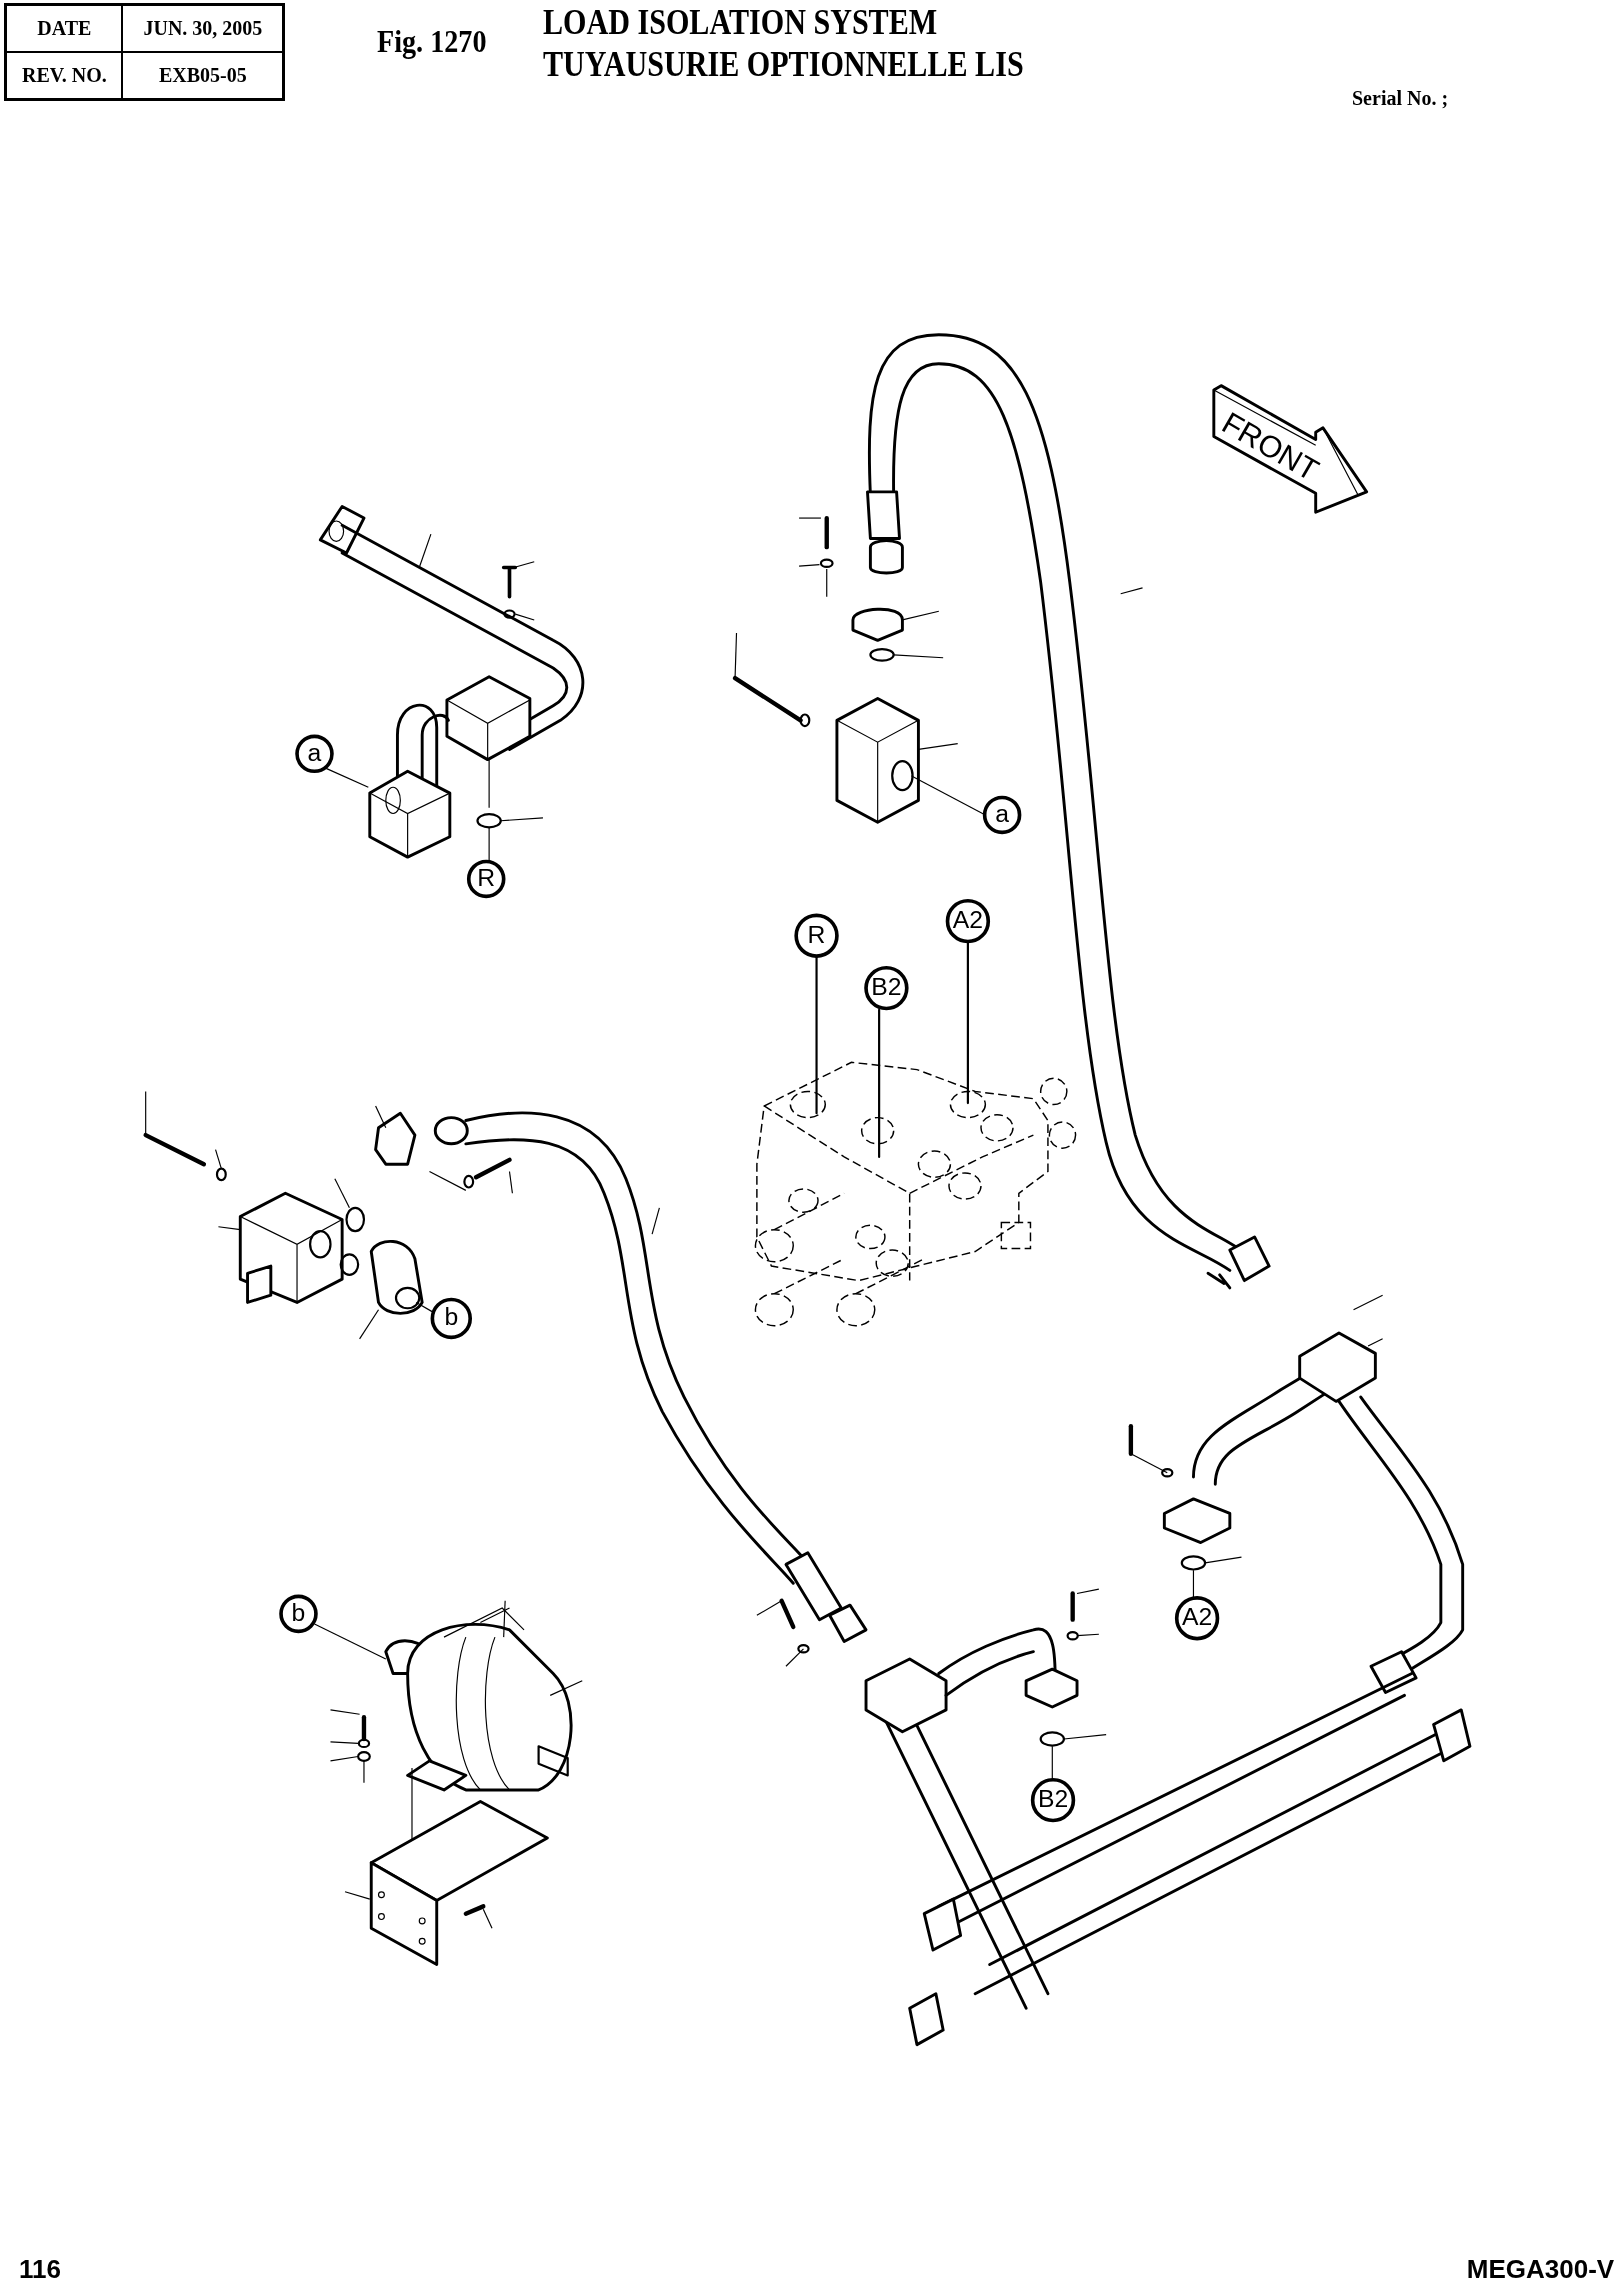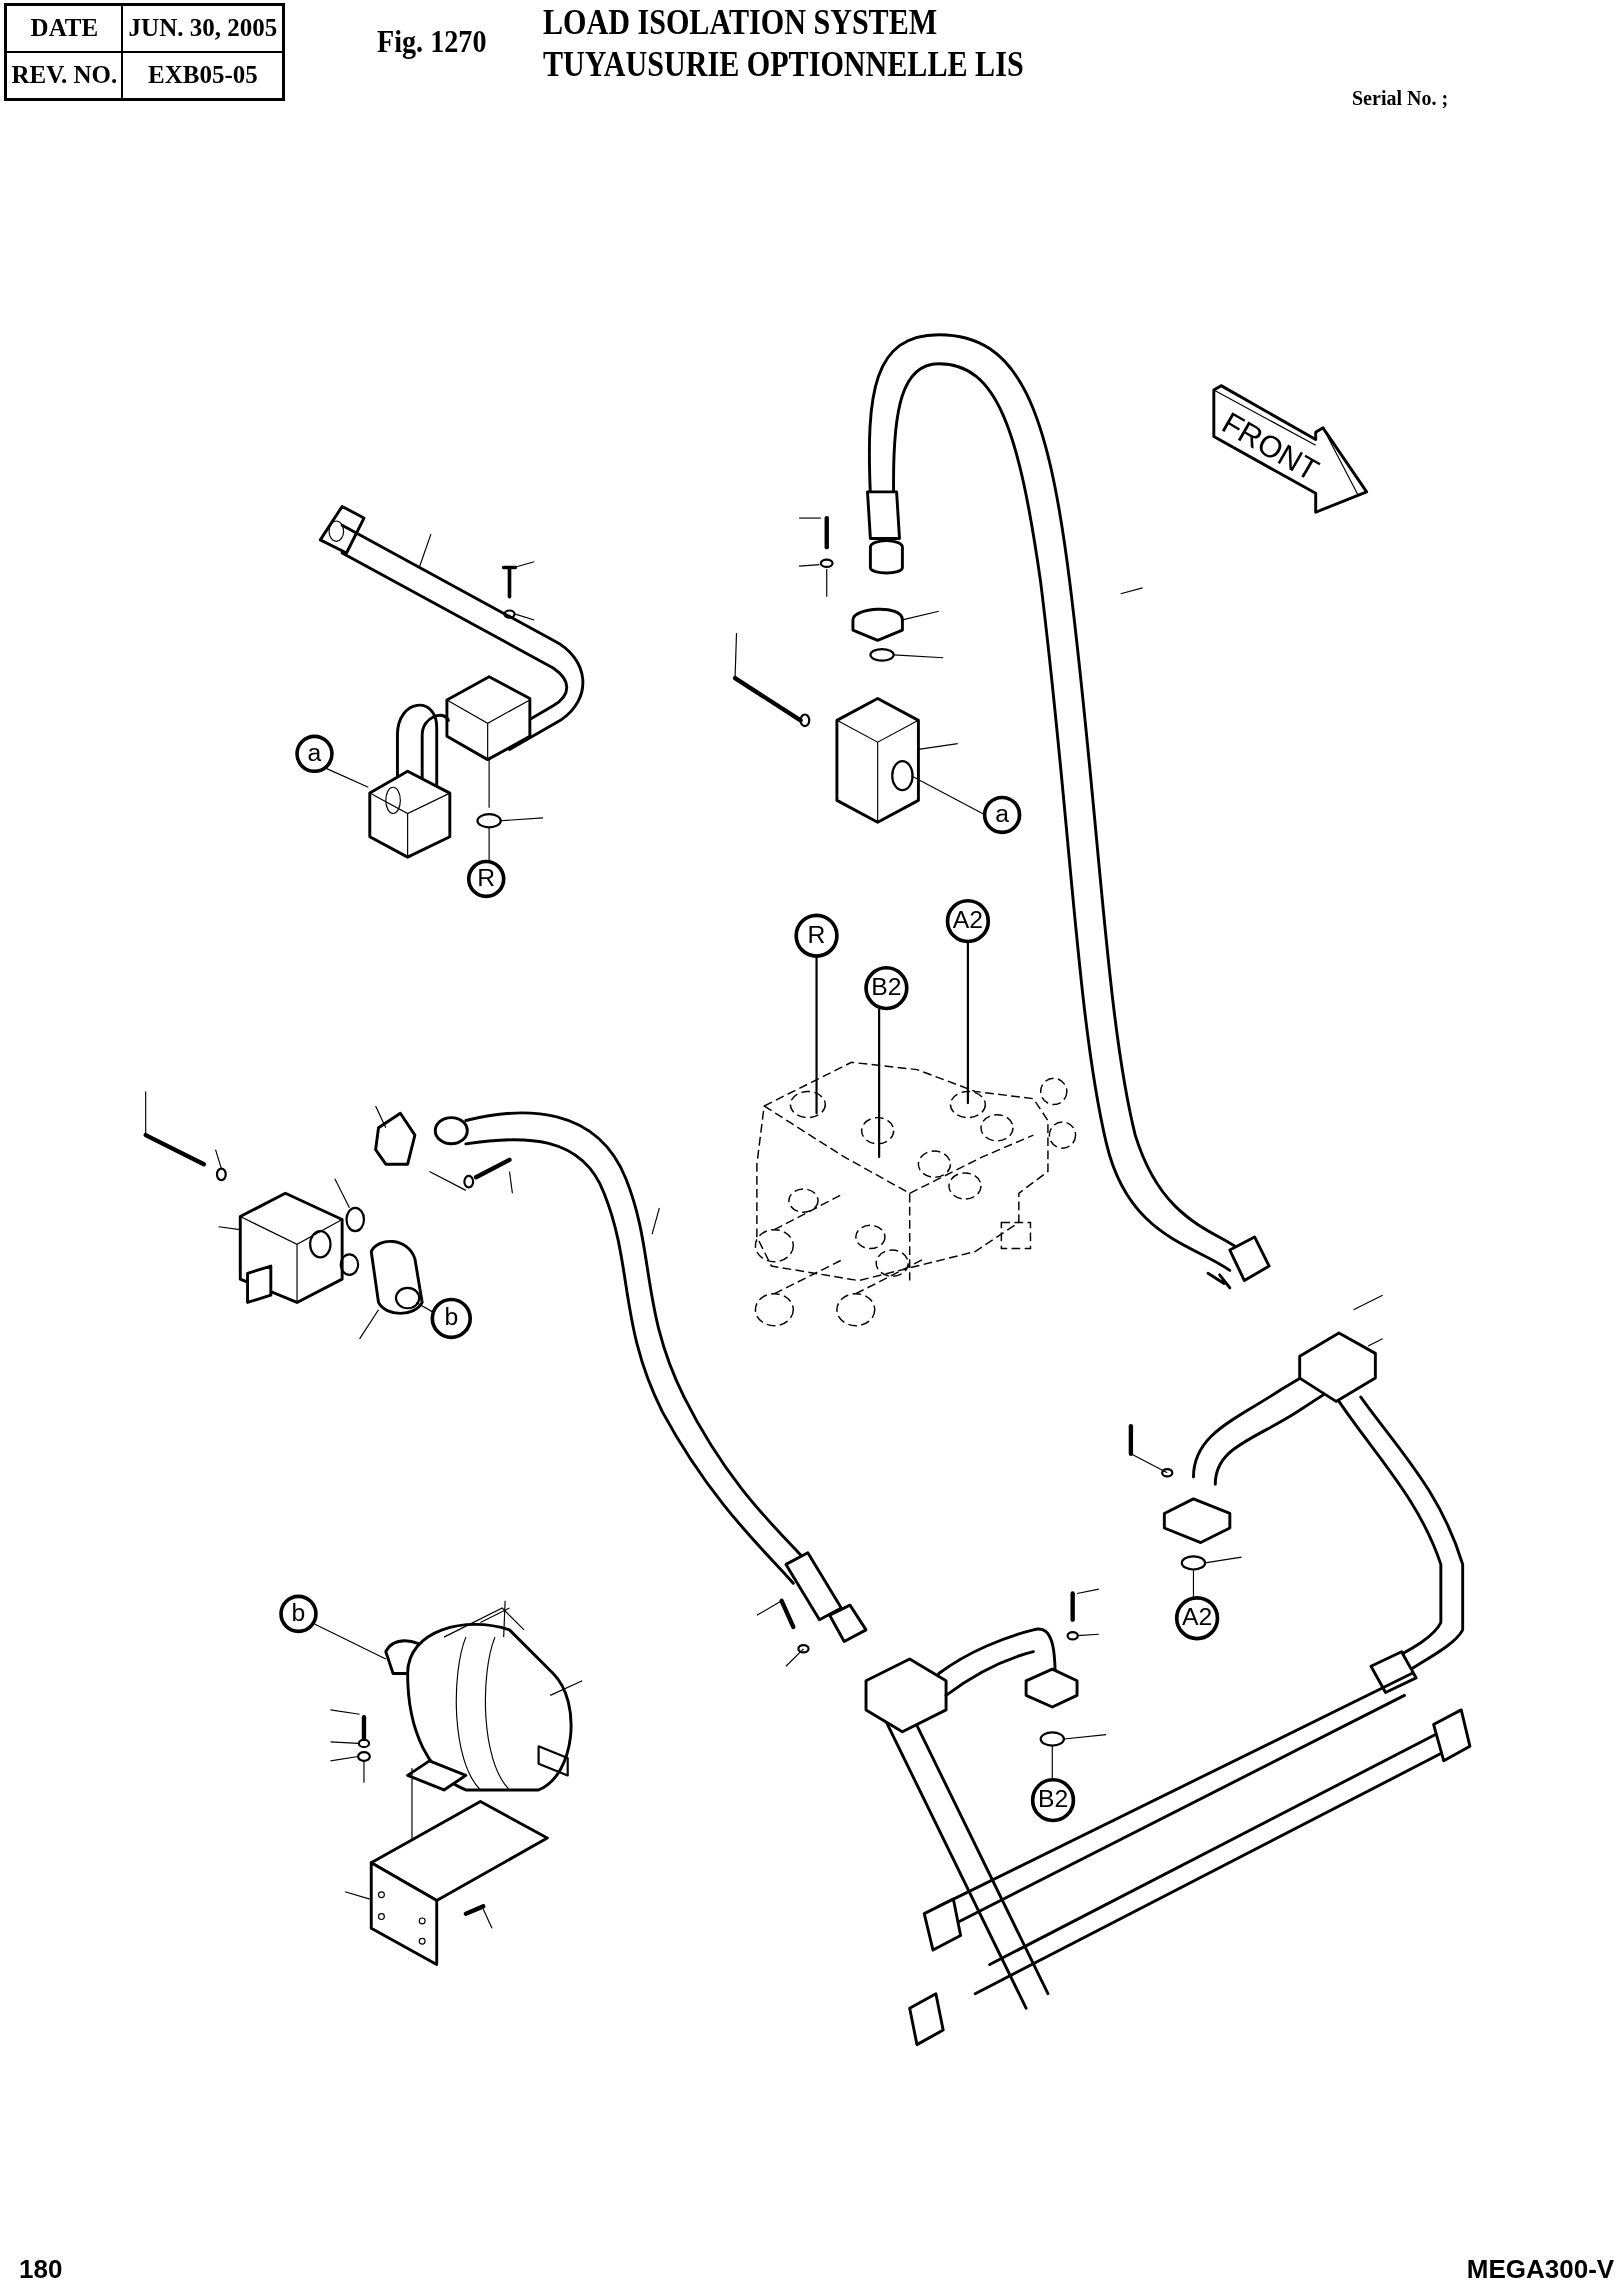--- a/index.html
+++ b/index.html
@@ -1,18 +1,18 @@
 <!DOCTYPE html>
 <html style="font-size:11.6px"><head>
 <meta charset="utf-8">
 <style>
   html, body { margin:0; padding:0; background:#ffffff; }
   body { width:1620px; height:2284px; position:relative; overflow:hidden; font-family:"Liberation Serif", serif; color:#000; }
   .hdr-table { position:absolute; left:4.4px; top:2.9px; width:281px; height:98px; border:3.6px solid #000; box-sizing:border-box; border-collapse:collapse; }
-  .hdr-table td { border:2.9px solid #000; text-align:center; font-weight:bold; font-family:"Liberation Serif", serif; font-size:25px; padding:0;margin-top:16px; }
+  .hdr-table td { border:2.9px solid #000; text-align:center; font-weight:bold; font-family:"Liberation Serif", serif; font-size:20px; padding:0;margin-top:16px; }
   .hdr-table td.k { width:114px; }
   .fig-no { position:absolute; left:377px; top:23px; font-weight:bold; font-size:32px; letter-spacing:0px; transform:scaleX(0.88); transform-origin:left top; }
   .title { position:absolute; left:543px; top:1.5px; font-weight:bold; font-size:35px; line-height:42px; transform:scaleX(0.86); transform-origin:left top; white-space:nowrap; }
   .serial { position:absolute; left:1352px; top:87px; font-weight:bold; font-size:20px; }
   .page-no { position:absolute; left:19px; top:2254px; font-family:"Liberation Sans", sans-serif; font-weight:bold; font-size:26px; }
   .model { position:absolute; right:5.8px; top:2254px; font-family:Liberation Sans, sans-serif; font-weight:bold; font-size:26px; }
   svg.drawing { position:absolute; left:0; top:0; }
   .ln { fill:none; stroke:#000; stroke-width:4; stroke-linecap:round; stroke-linejoin:round; }
   .thin { fill:none; stroke:#000; stroke-width:1.6; }
   .dash { fill:none; stroke:#000; stroke-width:2; stroke-dasharray:12 6; }
@@ -277,15 +277,15 @@
   <g class="callout">
     <circle cx="1645" cy="2224" r="28"></circle>
     <text x="1645" y="2222">A2</text>
   </g>
   <g class="callout">
     <circle cx="1447" cy="2474" r="28"></circle>
     <text x="1447" y="2472">B2</text>
   </g>
 </svg>
 
-<div class="page-no">180</div>
+<div class="page-no">116</div>
 <div class="model">MEGA300-V</div>
 
 
 </body></html>

